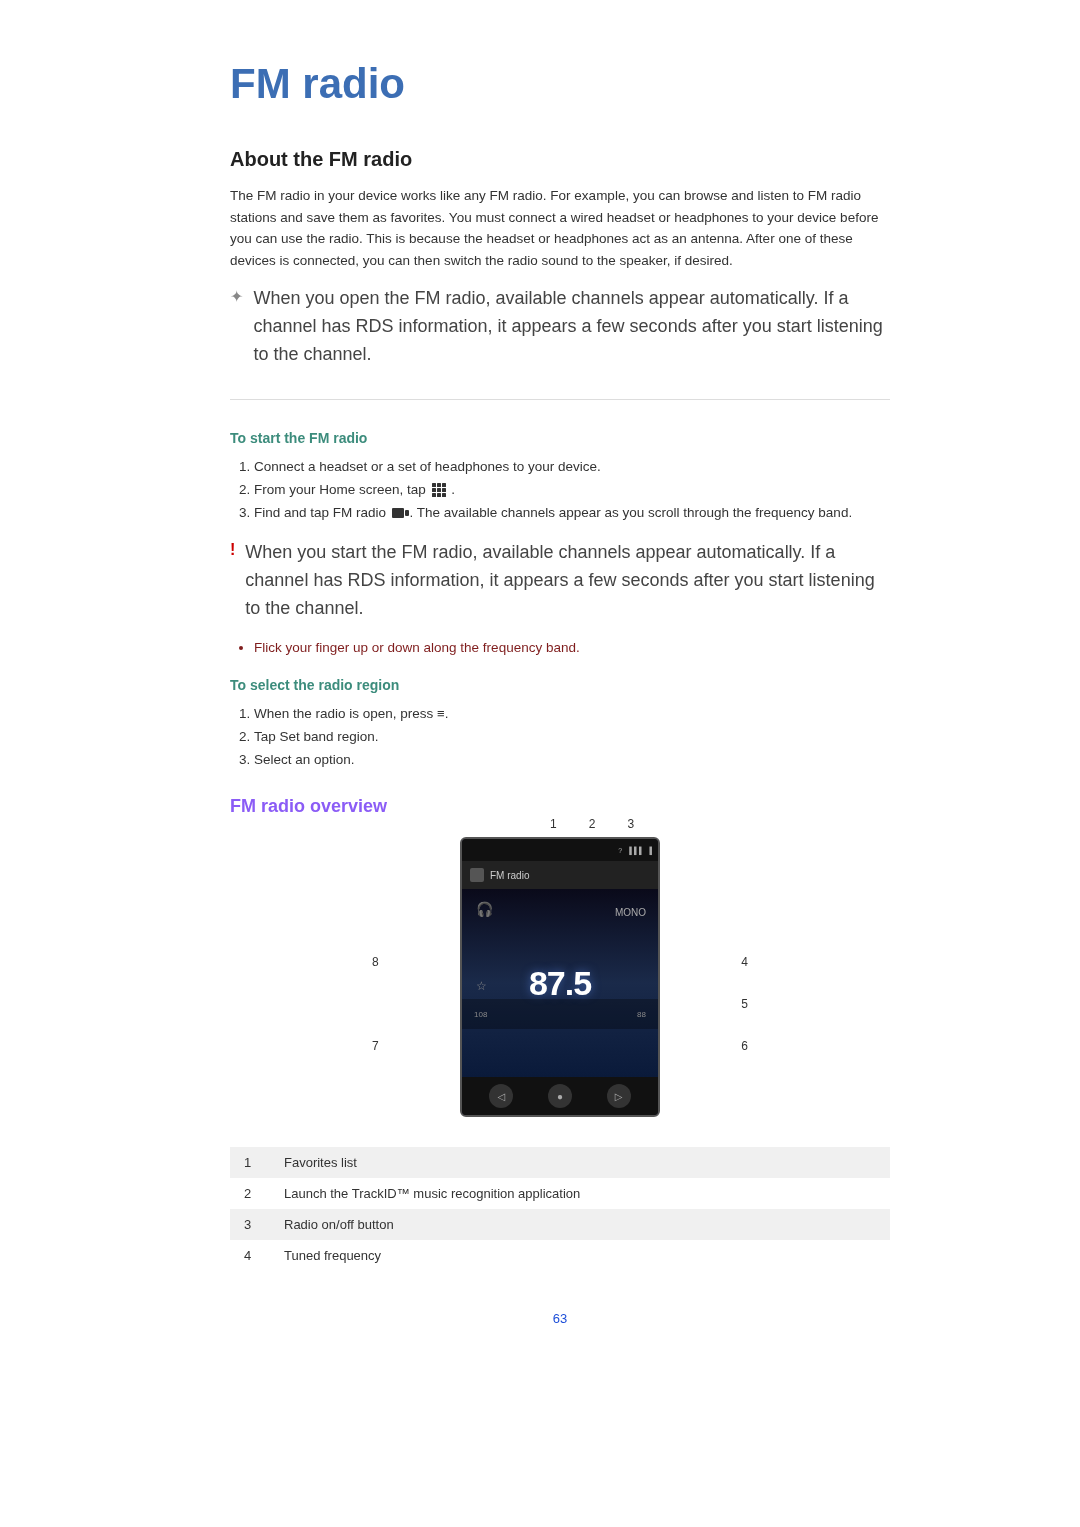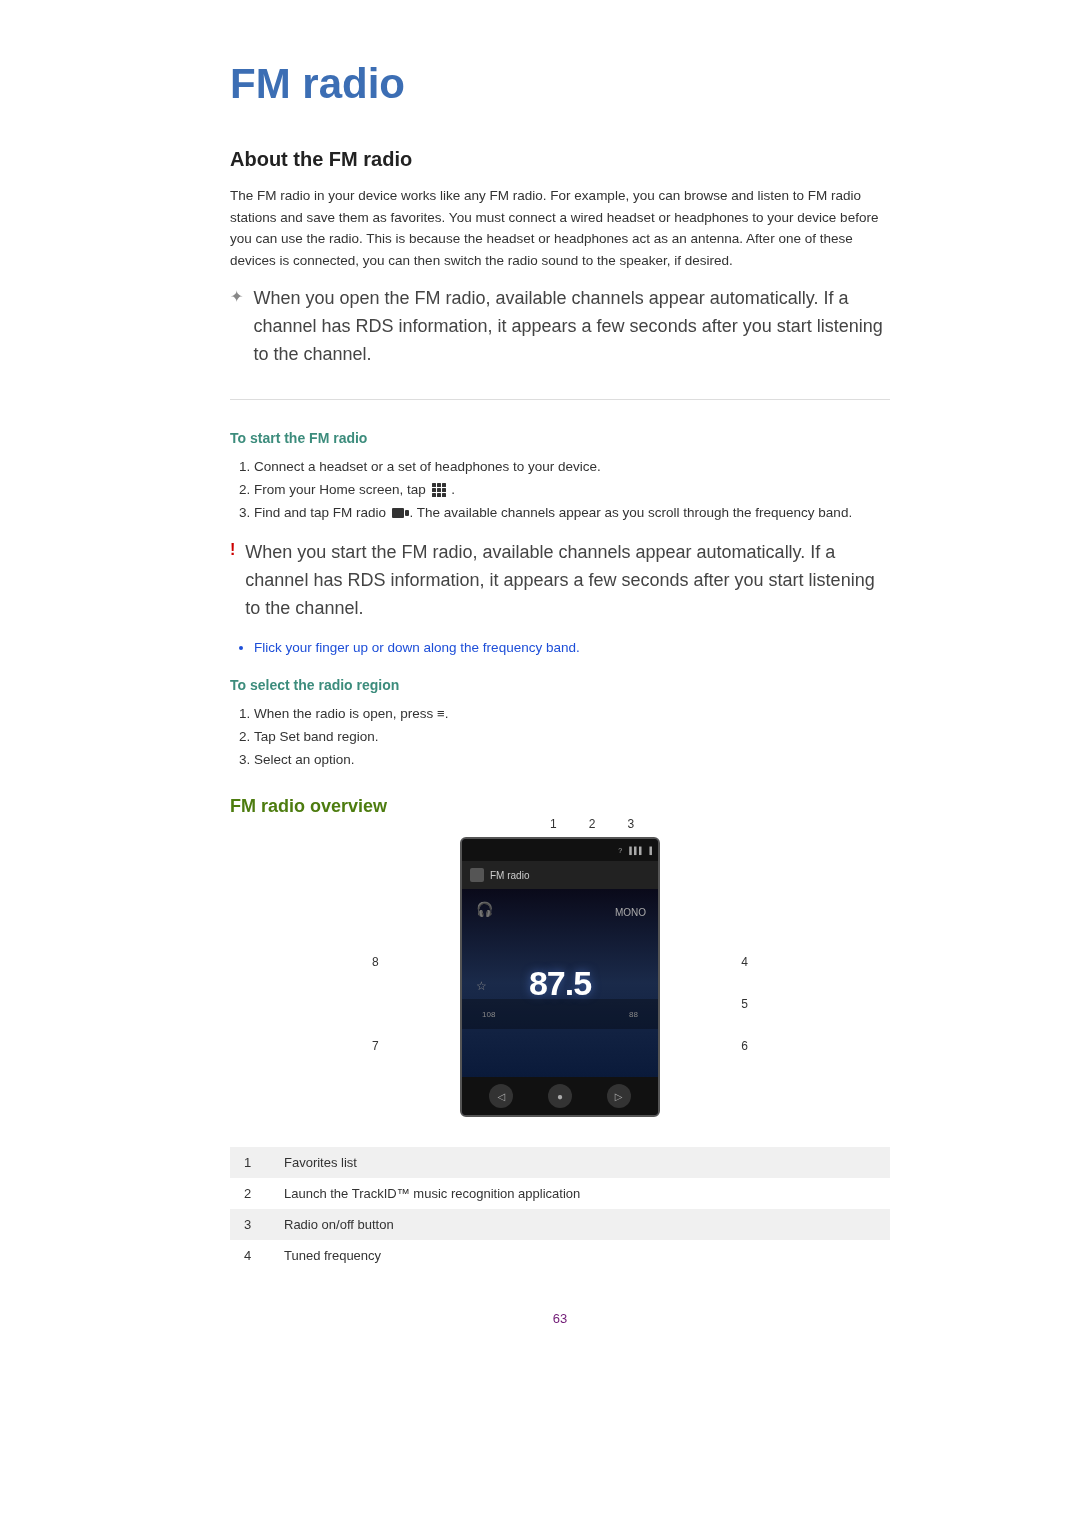--- a/index.html
+++ b/index.html
@@ -68,36 +68,36 @@
       line-height: 1.7;
       color: #333;
     }
     ul.bullets {
       margin-left: 24px;
       margin-bottom: 12px;
     }
     ul.bullets li {
       font-size: 13.5px;
       line-height: 1.7;
-      color: #1d4ed8;
+      color: #7f1d1d;
       list-style-type: disc;
     }
     strong { font-weight: normal; }
     .divider {
       border: none;
       border-top: 1px solid #ddd;
       margin: 30px 0;
     }
     .overview-section {
       margin-top: 24px;
     }
     h2.overview-title {
       font-size: 18px;
       font-weight: bold;
-      color: #4d7c0f;
+      color: #8b5cf6;
       margin-bottom: 20px;
     }
     .phone-diagram-wrapper {
       display: flex;
       justify-content: center;
       position: relative;
       margin: 10px 0 30px 0;
     }
     .phone-diagram {
       position: relative;
@@ -199,21 +199,21 @@
     }
     .freq-bar {
       position: absolute;
       bottom: 48px;
       left: 0;
       right: 0;
       height: 30px;
       background: rgba(0,0,0,0.3);
       display: flex;
       align-items: center;
-      padding: 0 20px;
+      padding: 0 12px;
       justify-content: space-between;
     }
     .freq-bar-text {
       color: #888;
       font-size: 8px;
     }
     
     .callout-num {
       position: absolute;
       font-size: 12px;
@@ -243,21 +243,21 @@
       font-weight: normal;
     }
     .page-footer {
       text-align: center;
       margin-top: 40px;
       font-size: 12px;
       color: #888;
     }
     .page-number {
       font-size: 13px;
-      color: #701a75;
+      color: #1d4ed8;
       margin-bottom: 6px;
     }
     .menu-icon {
       display: inline-block;
       font-size: 13px;
     }
     .app-grid-icon {
       display: inline-grid;
       grid-template-columns: repeat(3,4px);
       gap: 1px;

